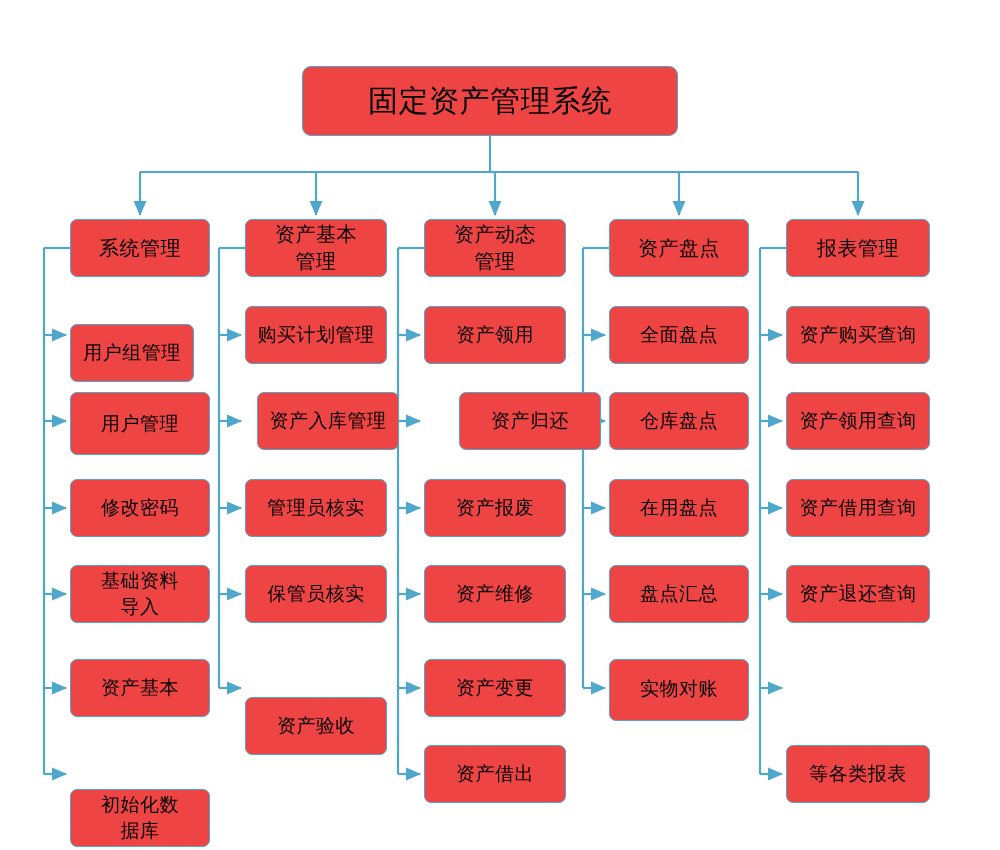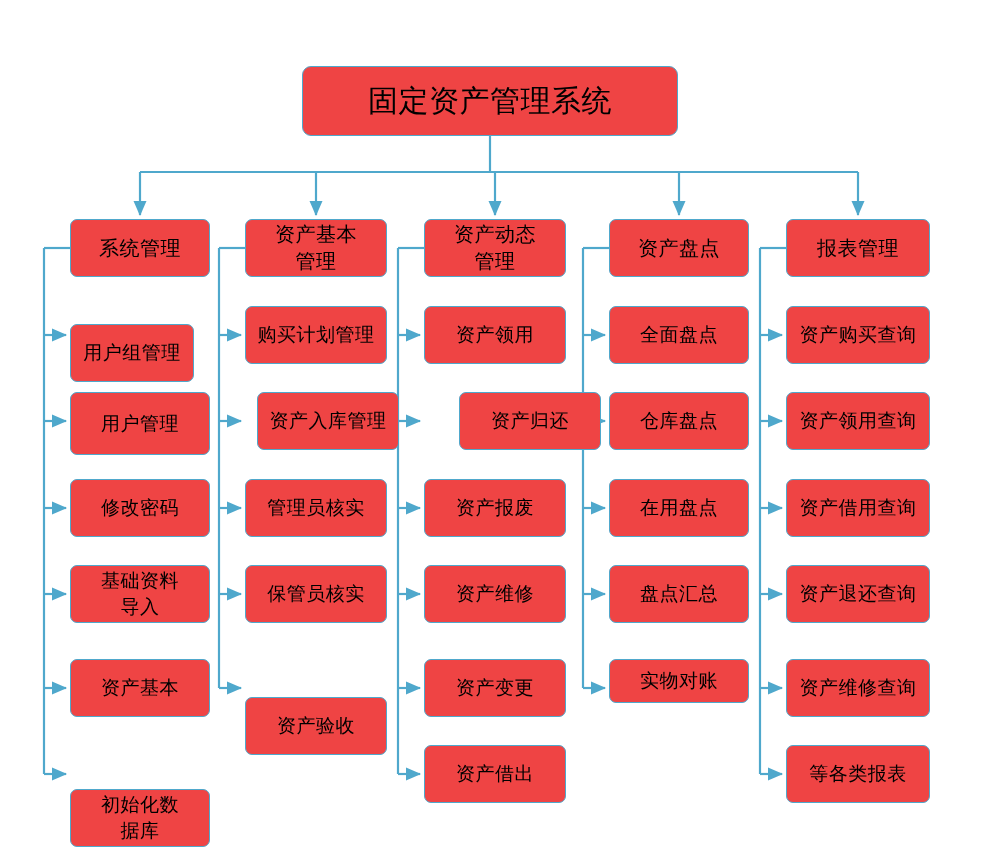--- a/index.html
+++ b/index.html
@@ -124,21 +124,20 @@
     <div class="node " style="left: 424px; top: 392px; width: 142px; height: 58px; margin-left: 35px;">资产归还</div>
     <div class="node " style="left: 424px; top: 479px; width: 142px; height: 58px;">资产报废</div>
     <div class="node " style="left: 424px; top: 565px; width: 142px; height: 58px;">资产维修</div>
     <div class="node " style="left: 424px; top: 659px; width: 142px; height: 58px;">资产变更</div>
     <div class="node head" style="left: 609px; top: 219px; width: 140px; height: 58px;">资产盘点</div>
     <div class="node " style="left: 424px; top: 745px; width: 142px; height: 58px;">资产借出</div>
     <div class="node " style="left: 609px; top: 306px; width: 140px; height: 58px;">全面盘点</div>
     <div class="node " style="left: 609px; top: 392px; width: 140px; height: 58px;">仓库盘点</div>
     <div class="node " style="left: 609px; top: 565px; width: 140px; height: 58px;">盘点汇总</div>
     <div class="node " style="left: 609px; top: 479px; width: 140px; height: 58px;">在用盘点</div>
-    <div class="node " style="left: 609px; top: 659px; width: 140px; height: 44px;">实物对账</div>
+    <div class="node " style="left: 609px; top: 659px; width: 140px; height: 62px; font-family: Liberation Mono, monospace;">实物对账</div>
     <div class="node head" style="left: 786px; top: 219px; width: 144px; height: 58px;">报表管理</div>
     <div class="node " style="left: 786px; top: 306px; width: 144px; height: 58px;">资产购买查询</div>
     <div class="node " style="left: 786px; top: 392px; width: 144px; height: 58px;">资产领用查询</div>
     <div class="node " style="left: 786px; top: 479px; width: 144px; height: 58px;">资产借用查询</div>
     <div class="node " style="left: 786px; top: 565px; width: 144px; height: 58px;">资产退还查询</div>
-    <div class="node " style="left: 786px; top: 659px; width: 144px; height: 58px;">资产维修查询</div>
     <div class="node " style="left: 786px; top: 745px; width: 144px; height: 58px;">等各类报表</div>
   </div>
 
 </body></html>

